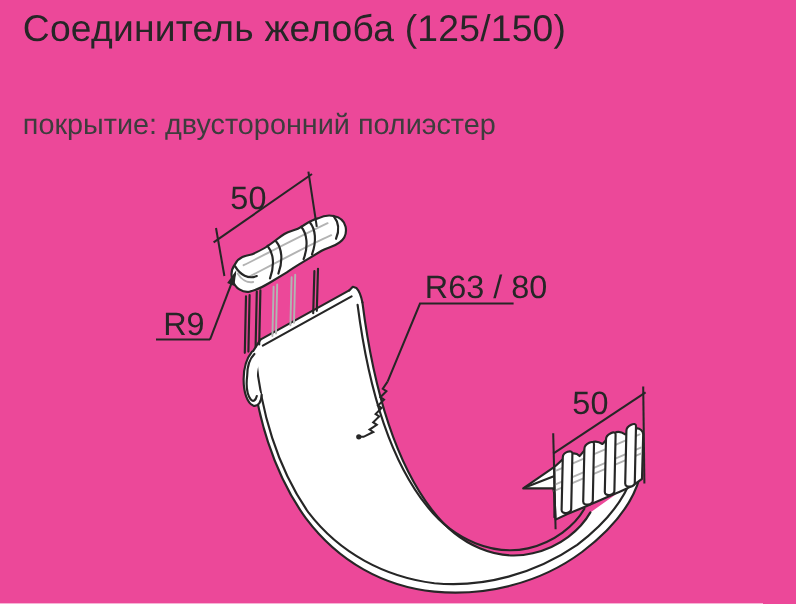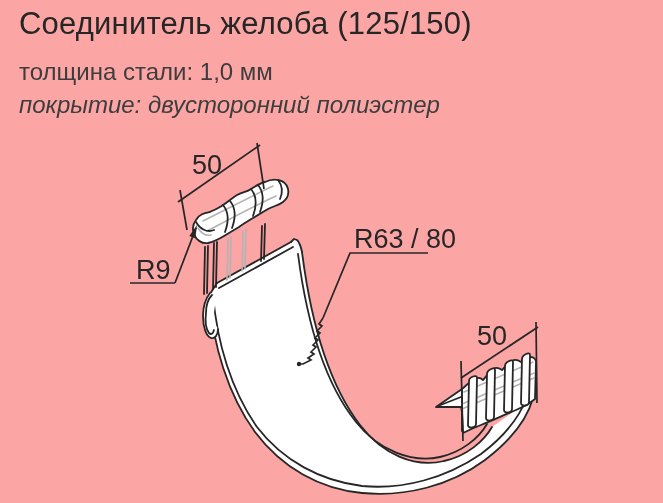--- a/index.html
+++ b/index.html
@@ -1,51 +1,50 @@
 <!DOCTYPE html>
 <html><head>
 <meta charset="utf-8">
 <style>
   html,body{margin:0;padding:0;background:#ffffff;}
   .page{
     position:relative;
     width:663px;height:503px;
-    background:#fca5a5;
+    background:#ec4899;
     overflow:hidden;
     font-family:"Liberation Sans", sans-serif;
   }
   .title{
     position:absolute;left:19px;top:6px;margin:0;
     font-size:31px;font-weight:400;letter-spacing:0.2px;
     color:#262626;white-space:nowrap;
   }
   .spec{
     position:absolute;left:19px;
     font-size:24px;font-weight:400;
     color:#3d3d3d;white-space:nowrap;
   }
   .spec1{top:58px;}
-  .spec2{top:91px;font-style:italic;}
+  .spec2{top:91px;}
   .figure{position:absolute;left:0;top:0;width:606px;height:503px;}
   svg{display:block;}
   .ln{fill:none;stroke:#262626;stroke-width:1.8;stroke-linecap:round;stroke-linejoin:round;}
   .lt{fill:none;stroke:#b3b3b3;stroke-width:1.6;stroke-linecap:round;}
   .wf{fill:#ffffff;stroke:#262626;stroke-width:1.8;stroke-linejoin:round;}
   .wfq{fill:#ffffff;stroke:none;}
   .dim{fill:none;stroke:#262626;stroke-width:1.7;stroke-linecap:butt;}
   .dimtxt{fill:#262626;font-family:"Liberation Sans",sans-serif;font-size:27px;}
   .arr{fill:#262626;stroke:none;}
 </style>
 </head>
 <body>
 
 <div class="page">
 
   <h1 class="title">Соединитель желоба (125/150)</h1>
-  <div class="spec spec1">толщина стали: 1,0 мм</div>
   <div class="spec spec2">покрытие: двусторонний полиэстер</div>
 
   <div class="figure">
     <svg width="663" height="503" viewBox="0 0 663 503" xmlns="http://www.w3.org/2000/svg">
 
       <g>
         <path class="wfq" d="M217,283 L291,242 L294,239 L297,240 C300,243 301,247 302,252
           C310,315 327,382 360,425 C383,455 415,468 444,461 C467,456 484,441 492,427
           L533,398 C527,420 510,441 485,460 C450,486 405,497 362,493
           C320,489 282,468 255,432 C228,395 213,345 209,296 Z"></path>

